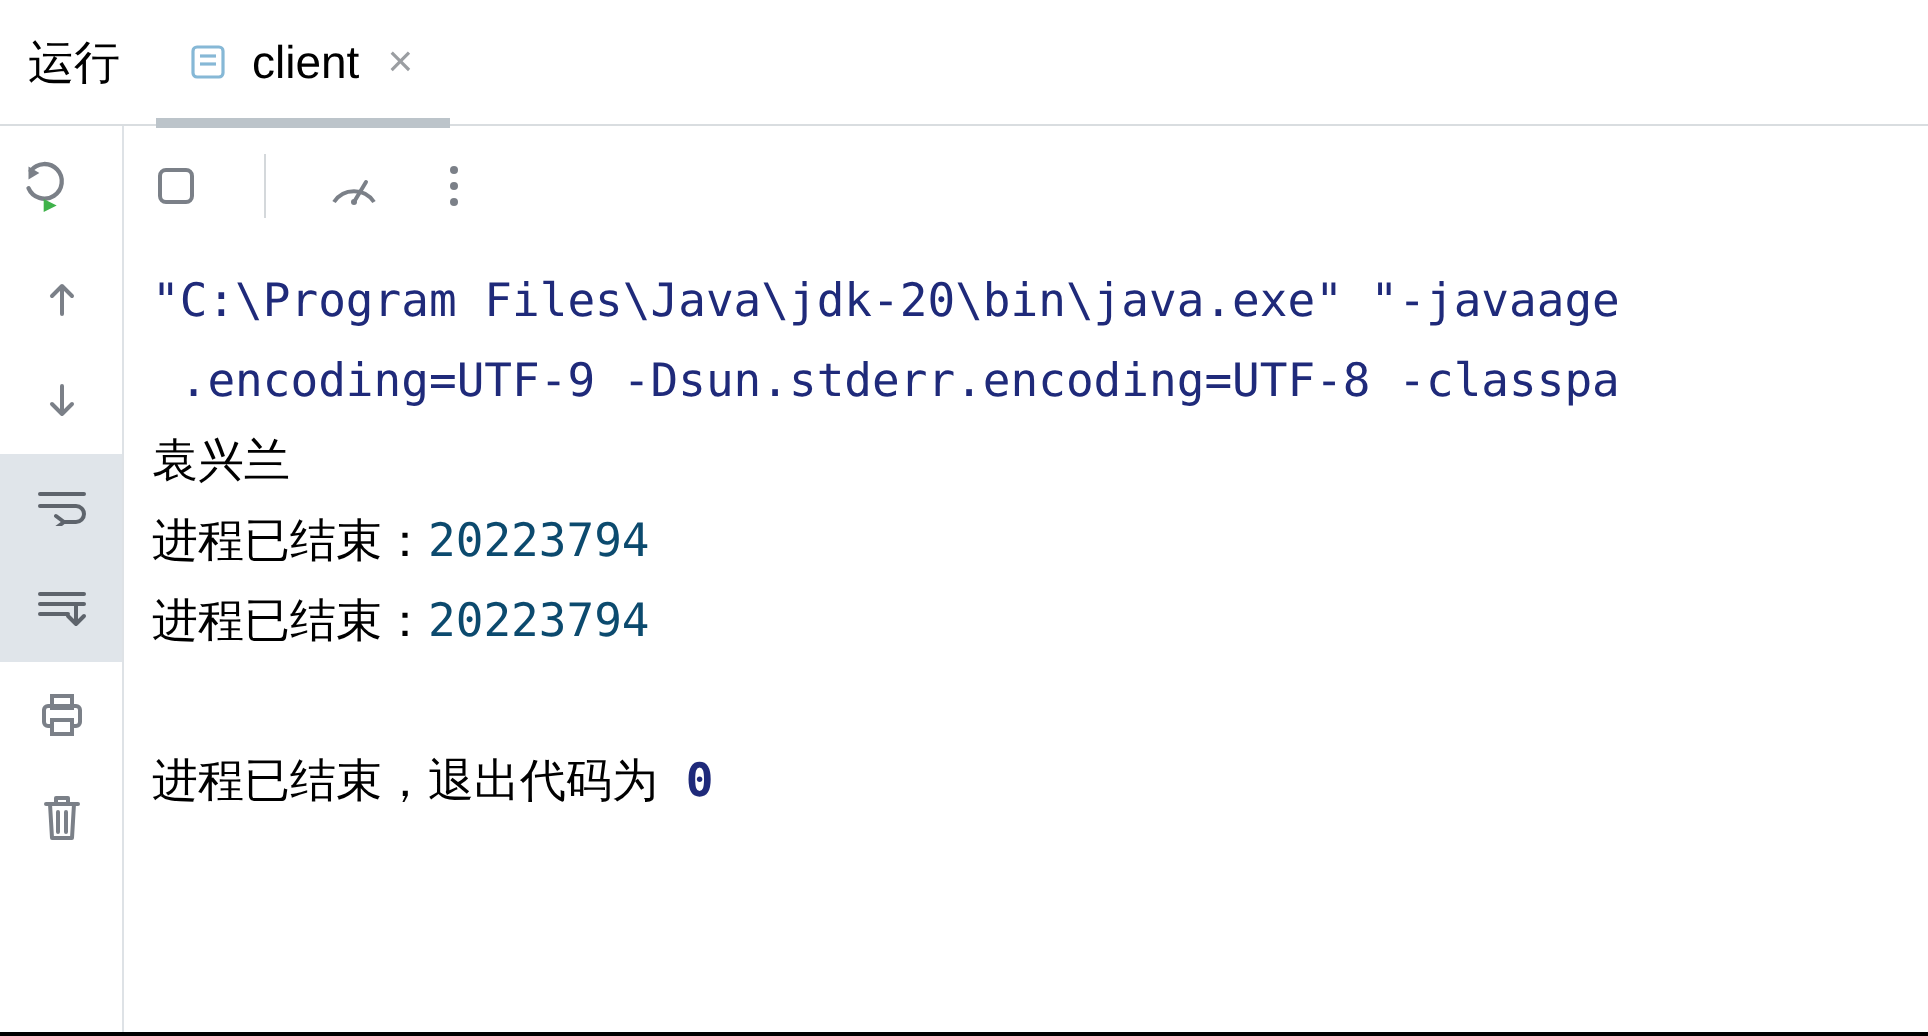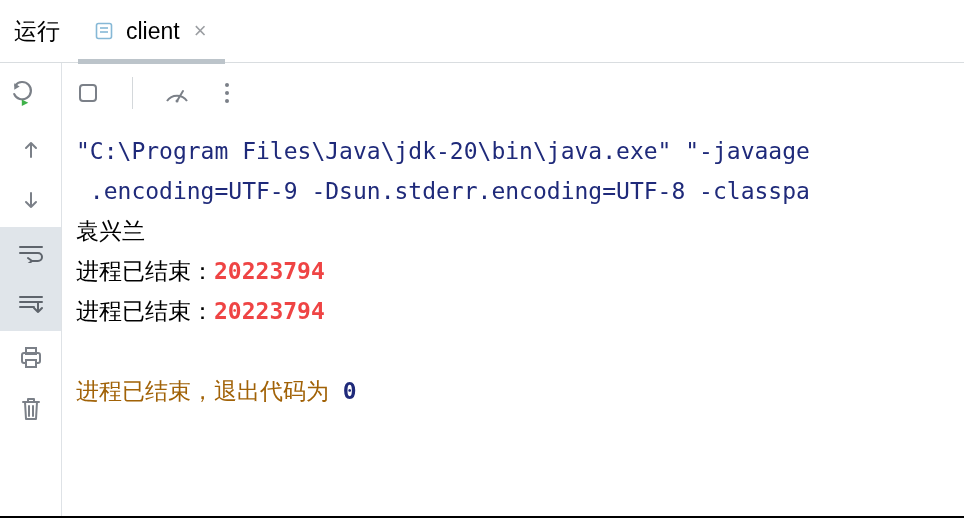--- a/index.html
+++ b/index.html
@@ -143,23 +143,23 @@
     flex: 1 1 auto;
     overflow: hidden;
     padding: 8px 0 0 14px;
     font-family: "Consolas", "Menlo", "Microsoft YaHei", monospace;
     font-size: 23px;
     line-height: 40px;
     white-space: pre;
     color: #000;
   }
   .console .cmd { color: #1f2a7a; }
-  .console .exit-label { color: #a16207; }
+  .console .exit-label { color: #000000; }
   .console .exit-code { color: #1f2a7a; font-weight: 600; }
-  .console .bold { font-weight: 700; color:#ef4444; }
+  .console .bold { font-weight: 400; color:#0c4a6e; }
   .bottom-line {
     height: 2px;
     background: #000;
     width: 100%;
   }
 </style>
 </head>
 <body>
 
 <div class="root">

